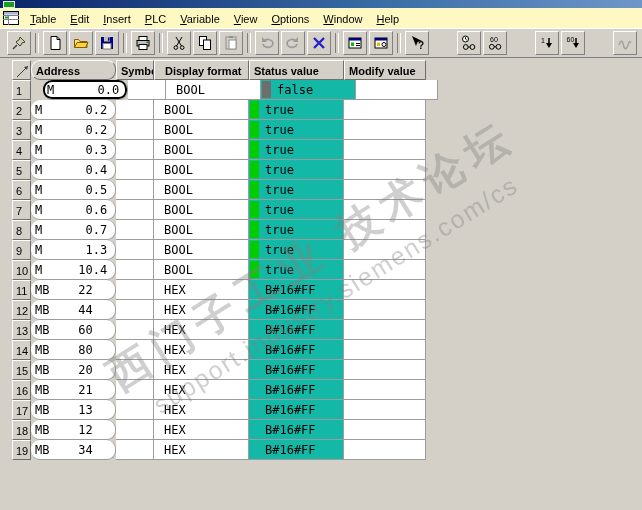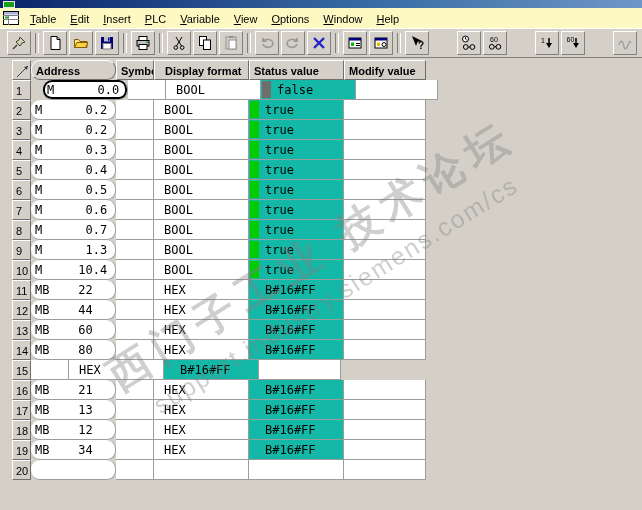--- a/index.html
+++ b/index.html
@@ -343,20 +343,21 @@
         <div class="trow">
           <div class="hcell rn">14</div>
           <div class="dcell c0">MB    80</div>
           <div class="dcell c1"></div>
           <div class="dcell c2">HEX</div>
           <div class="dcell c3 st">B#16#FF</div>
           <div class="dcell c4"></div>
         </div>
         <div class="trow">
           <div class="hcell rn">15</div>
+          <div class="dcell c0">MB    20</div>
           <div class="dcell c1"></div>
           <div class="dcell c2">HEX</div>
           <div class="dcell c3 st">B#16#FF</div>
           <div class="dcell c4"></div>
         </div>
         <div class="trow">
           <div class="hcell rn">16</div>
           <div class="dcell c0">MB    21</div>
           <div class="dcell c1"></div>
           <div class="dcell c2">HEX</div>
@@ -378,28 +379,20 @@
           <div class="dcell c2">HEX</div>
           <div class="dcell c3 st">B#16#FF</div>
           <div class="dcell c4"></div>
         </div>
         <div class="trow">
           <div class="hcell rn">19</div>
           <div class="dcell c0">MB    34</div>
           <div class="dcell c1"></div>
           <div class="dcell c2">HEX</div>
           <div class="dcell c3 st">B#16#FF</div>
-          <div class="dcell c4"></div>
-        </div>
-        <div class="trow">
-          <div class="hcell rn">20</div>
-          <div class="dcell c0"></div>
-          <div class="dcell c1"></div>
-          <div class="dcell c2"></div>
-          <div class="dcell c3 st empty"></div>
           <div class="dcell c4"></div>
         </div>
       </div>
   </div>
 
   <div class="watermark">
     <div class="wm1">西门子工业 技术论坛</div>
     <div class="wm2">support.industry.siemens.com/cs</div>
   </div>
 

